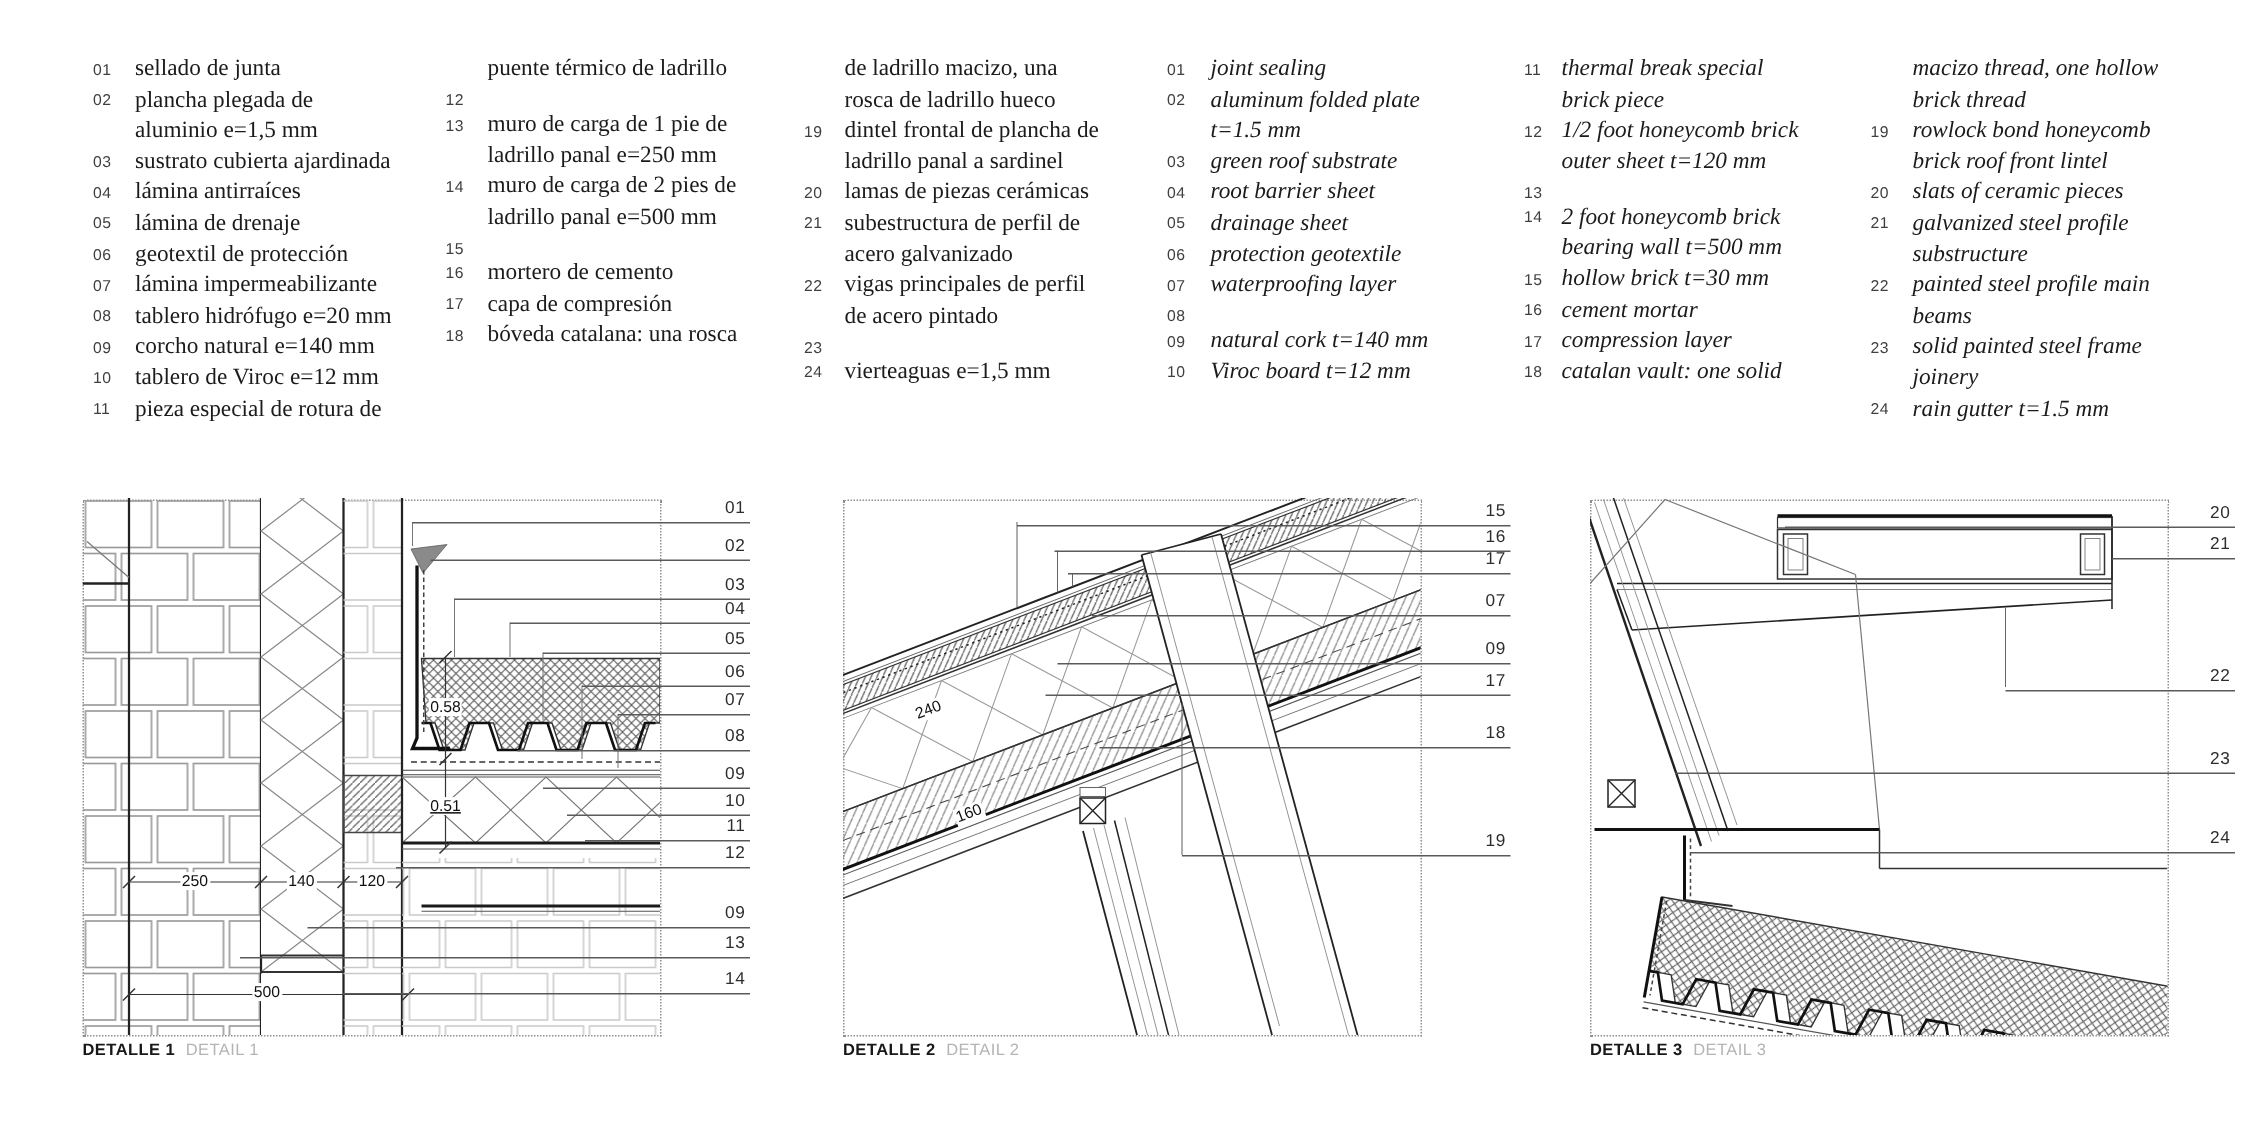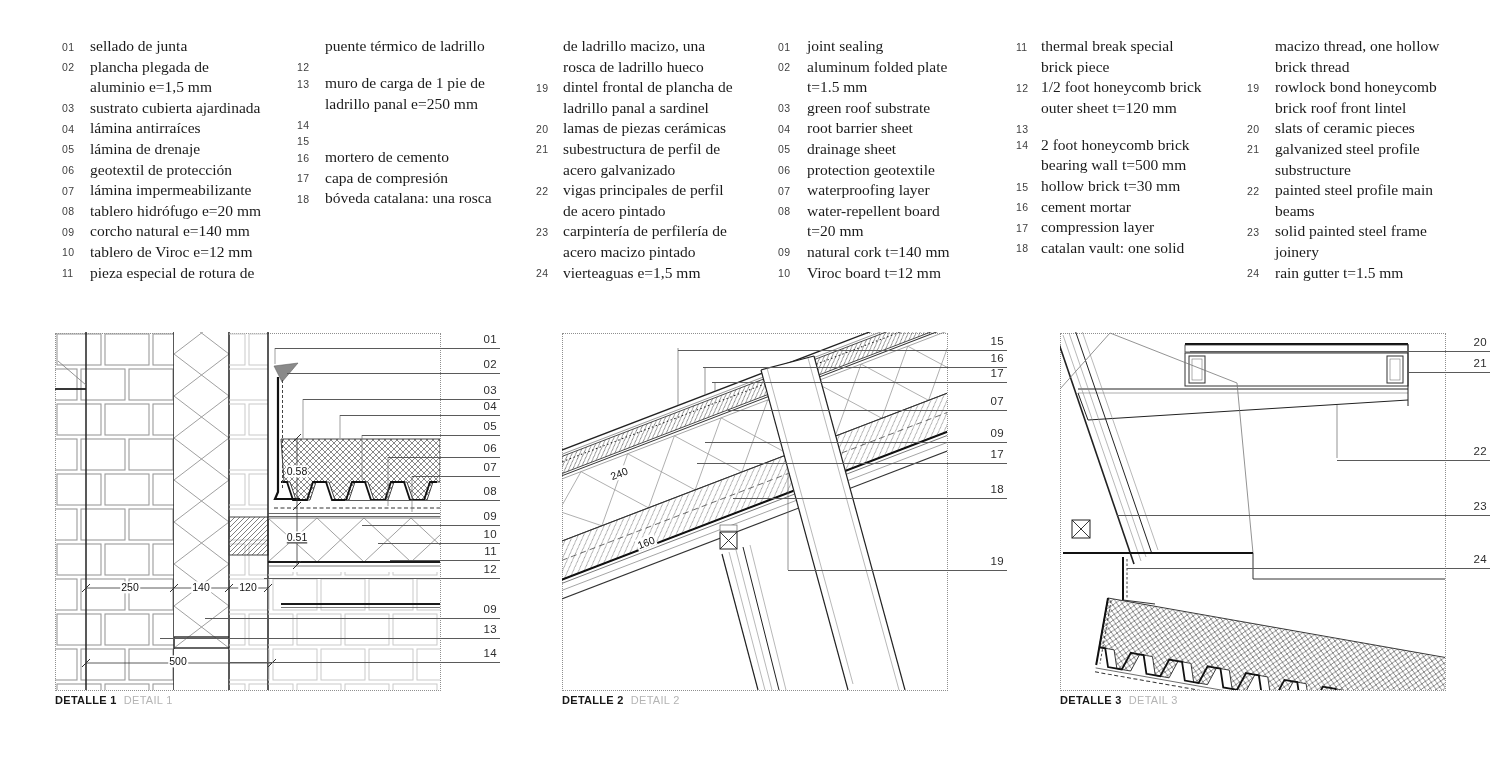--- a/index.html
+++ b/index.html
@@ -4,21 +4,21 @@
 <style>
   html,body{margin:0;padding:0;background:#fff}
   .page{position:relative;width:1512px;height:764px;background:#fff;overflow:hidden;
         font-family:"Liberation Sans",sans-serif}
   .legend-col{position:absolute;top:36px}
   .legend-item{display:flex;align-items:flex-start}
   .legend-num{font-size:10.5px;color:#3f3f3f;letter-spacing:.3px;padding-top:4.5px;
               font-family:"Liberation Sans",sans-serif}
   .legend-text{font-family:"Liberation Serif","DejaVu Serif",serif;font-size:15.5px;
                line-height:20.6px;color:#1b1b1b;white-space:nowrap}
-  .legend-col.en .legend-text{}
+  .legend-col.en .legend-text{font-style:italic}
   .detail-frame{position:absolute;border:1px dotted #8f8f8f}
   svg.detail{position:absolute;overflow:hidden}
   .leader{position:absolute;height:0;border-top:1px solid #5a5a5a}
   .callout{position:absolute;width:30px;text-align:right;font-size:11.5px;color:#2d2d2d;
            letter-spacing:.4px}
   .dim{position:absolute;font-size:10.5px;color:#101010;background:#fff;padding:0 1px;
        transform:translate(-50%,-55%);white-space:nowrap}
   .dim.rot{transform:translate(-50%,-55%) rotate(-21deg)}
   .caption{position:absolute;font-size:11px;letter-spacing:.3px;white-space:nowrap}
   .caption .p{font-weight:bold;color:#181818}
@@ -111,20 +111,24 @@
         </div>
         <div class="legend-item">
           <span class="legend-num" style="width: 28px;">13</span>
           <div class="legend-text">
             <div>muro de carga de 1 pie de</div>
             <div>ladrillo panal e=250 mm</div>
           </div>
         </div>
         <div class="legend-item">
           <span class="legend-num" style="width: 28px;">14</span>
+          <div class="legend-text">
+            <div>muro de carga de 2 pies de</div>
+            <div>ladrillo panal e=500 mm</div>
+          </div>
         </div>
         <div class="legend-item">
           <span class="legend-num" style="width: 28px;">15</span>
         </div>
         <div class="legend-item">
           <span class="legend-num" style="width: 28px;">16</span>
           <div class="legend-text">
             <div>mortero de cemento</div>
           </div>
         </div>
@@ -171,24 +175,20 @@
         </div>
         <div class="legend-item">
           <span class="legend-num" style="width: 27px;">22</span>
           <div class="legend-text">
             <div>vigas principales de perfil</div>
             <div>de acero pintado</div>
           </div>
         </div>
         <div class="legend-item">
           <span class="legend-num" style="width: 27px;">23</span>
-          <div class="legend-text">
-            <div>carpintería de perfilería de</div>
-            <div>acero macizo pintado</div>
-          </div>
         </div>
         <div class="legend-item">
           <span class="legend-num" style="width: 27px;">24</span>
           <div class="legend-text">
             <div>vierteaguas e=1,5 mm</div>
           </div>
         </div>
       </div>
       <div class="legend-col en" style="left: 778px;">
         <div class="legend-item">
@@ -229,24 +229,20 @@
           </div>
         </div>
         <div class="legend-item">
           <span class="legend-num" style="width: 29px;">07</span>
           <div class="legend-text">
             <div>waterproofing layer</div>
           </div>
         </div>
         <div class="legend-item">
           <span class="legend-num" style="width: 29px;">08</span>
-          <div class="legend-text">
-            <div>water-repellent board</div>
-            <div>t=20 mm</div>
-          </div>
         </div>
         <div class="legend-item">
           <span class="legend-num" style="width: 29px;">09</span>
           <div class="legend-text">
             <div>natural cork t=140 mm</div>
           </div>
         </div>
         <div class="legend-item">
           <span class="legend-num" style="width: 29px;">10</span>
           <div class="legend-text">

